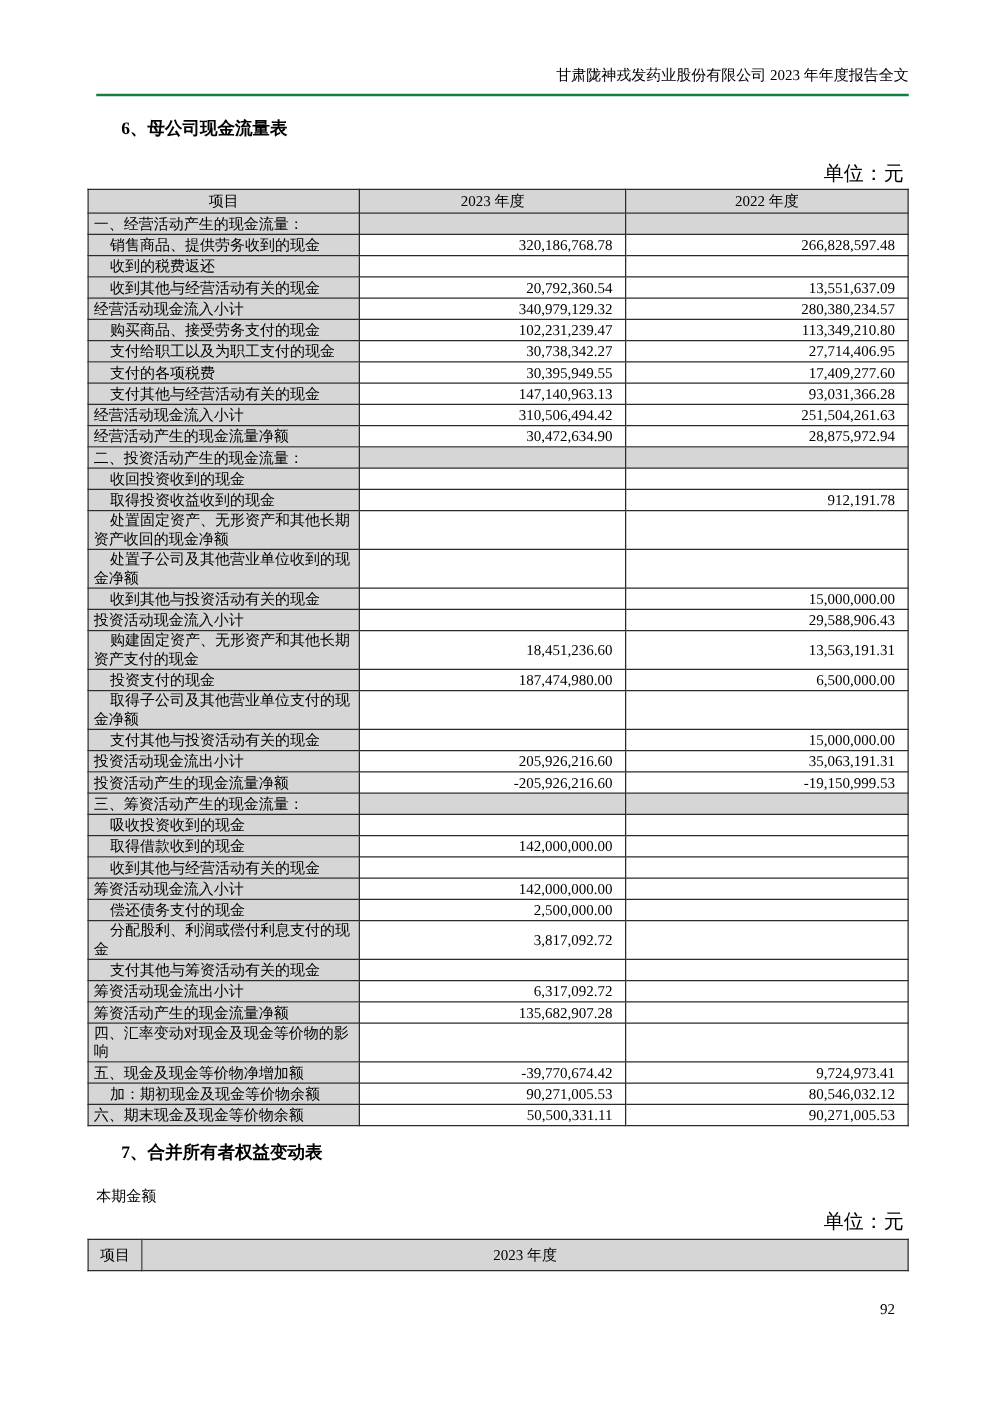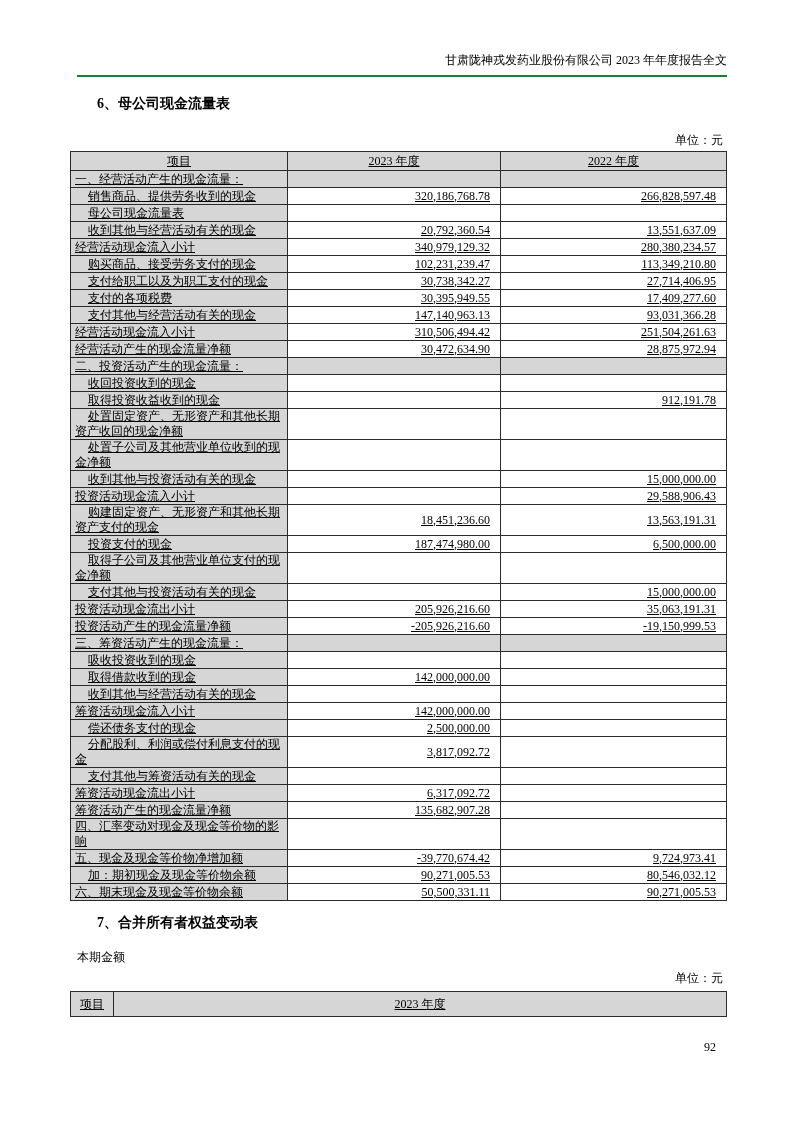--- a/index.html
+++ b/index.html
@@ -17,31 +17,31 @@
     border-bottom:2px solid #15803d;padding-bottom:7px;
   }
   .section-heading{
     position:absolute;left:97px;
     font-size:14px;font-weight:bold;line-height:18px;
   }
   .h6{top:95px;}
   .h7{top:914px;}
   .unit-line{
     position:absolute;left:77px;width:646px;
-    text-align:right;font-size:12px;line-height:14px;
+    text-align:right;font-size:16px;line-height:14px;
   }
   .u1{top:133px;}
   .u2{top:971px;}
   .period-label{
     position:absolute;left:77px;top:950px;
     font-size:12px;line-height:14px;
   }
   table{
     border-collapse:collapse;table-layout:fixed;
-    width:656px;font-size:12px;text-decoration:underline;
+    width:656px;font-size:12px;
   }
   .t1{position:absolute;left:70px;top:151px;}
   .t2{position:absolute;left:70px;top:991px;}
   th,td{
     border:1px solid #2b2b2b;
     padding:0;vertical-align:middle;overflow:hidden;
     font-weight:normal;
   }
   th{
     background:var(--shade,#d6d6d6);
@@ -95,21 +95,21 @@
           <td class="label">一、经营活动产生的现金流量：</td>
           <td class="num"></td>
           <td class="num"></td>
         </tr>
         <tr>
           <td class="label ind">销售商品、提供劳务收到的现金</td>
           <td class="num">320,186,768.78</td>
           <td class="num">266,828,597.48</td>
         </tr>
         <tr>
-          <td class="label ind">母公司现金流量表</td>
+          <td class="label ind">收到的税费返还</td>
           <td class="num"></td>
           <td class="num"></td>
         </tr>
         <tr>
           <td class="label ind">收到其他与经营活动有关的现金</td>
           <td class="num">20,792,360.54</td>
           <td class="num">13,551,637.09</td>
         </tr>
         <tr>
           <td class="label">经营活动现金流入小计</td>

